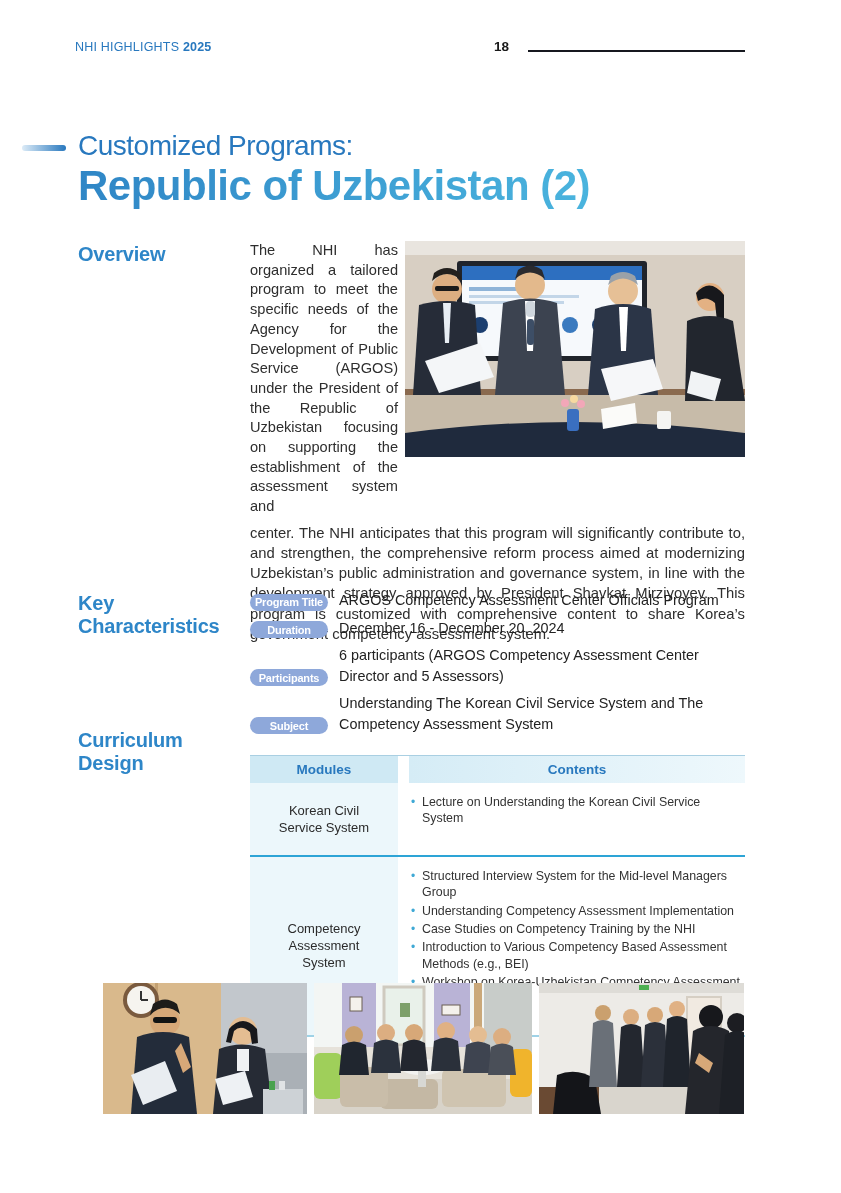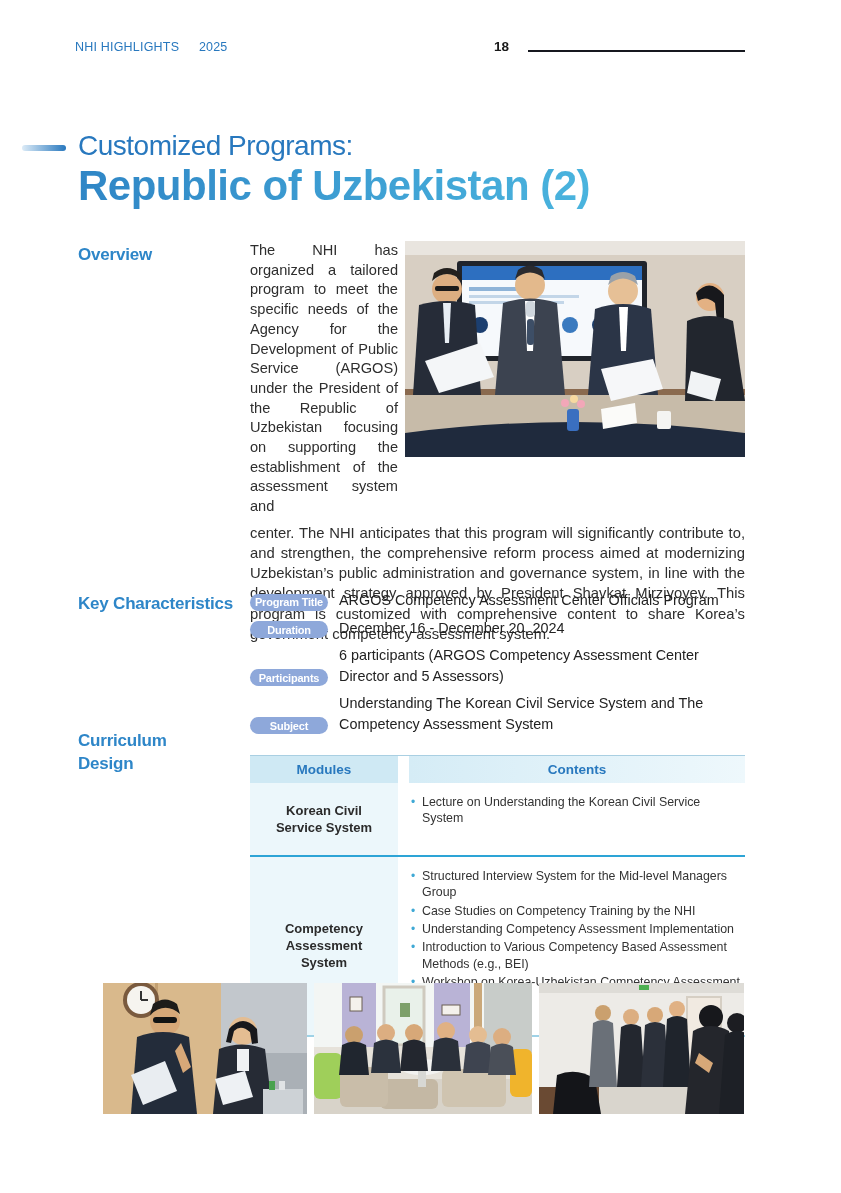--- a/index.html
+++ b/index.html
@@ -2,35 +2,35 @@
 <html><head>
 <meta charset="utf-8">
 <style>
   * { margin:0; padding:0; box-sizing:border-box; }
   html,body { width:841px; height:1193px; background:#ffffff; font-family:"Liberation Sans", sans-serif; color:#2e2e2e; }
   .page { position:relative; width:841px; height:1193px; overflow:hidden; background:#fff; }
 
   
   .run-head { position:absolute; top:40px; left:0; width:841px; height:20px; }
   .brand { position:absolute; left:75px; top:0; font-size:12.5px; color:#2878be; letter-spacing:0.2px; }
-  .brand b { font-weight:normal;margin-left:16px; }
+  .brand b { font-weight:bold; }
   .pagenum { position:absolute; left:494px; top:-1px; font-size:13.5px; font-weight:bold; color:#1a1a1a; }
   .head-rule { position:absolute; left:528px; top:10px; width:217px; height:2px; background:#16181f; }
 
   
   .title-dash { position:absolute; left:22px; top:145px; width:44px; height:6px; border-radius:3px;
                 background:linear-gradient(to right,#dcebf7,#2878be); }
   .title-kicker { position:absolute; left:78px; top:130px; font-size:28px; color:#2878be; letter-spacing:-0.5px; }
   .title-main { position:absolute; left:78px; top:162px; font-size:42px; font-weight:bold; letter-spacing:-0.5px;
                 color:#3b9bd2;
                 background:linear-gradient(to right,#2f86c6,#4ab4de);
                 -webkit-background-clip:text; background-clip:text; -webkit-text-fill-color:transparent; }
 
   
-  .sec-head { position:absolute; left:78px; font-size:17px; font-weight:bold; color:#2e86c8; line-height:23px; letter-spacing:-0.2px; }
+  .sec-head { position:absolute; left:78px; font-size:20px; font-weight:bold; color:#2e86c8; line-height:23px; letter-spacing:-0.2px; }
 
   
   .ov-body { position:absolute; left:250px; top:241px; width:495px; }
   .ov-top { display:flex; gap:7px; }
   .ov-intro { width:148px; font-size:14.6px; line-height:19.7px; text-align:justify; color:#2e2e2e; }
   .ov-photo { width:340px; height:216px; flex:0 0 340px; }
   .ov-cont { margin-top:6px; font-size:14.8px; line-height:20.2px; text-align:justify; color:#2e2e2e; }
 
   
   .kc-list { position:absolute; left:250px; top:590px; width:497px; }
@@ -41,21 +41,21 @@
 
   
   .cur-table { position:absolute; left:250px; top:755px; width:495px; }
   .t-head { display:flex; gap:11px; border-top:1px solid #a9cfe2; }
   .t-head .cell { height:27px; display:flex; align-items:center; justify-content:center;
                   font-size:13.5px; font-weight:bold; color:#2878be; }
   .t-head .c-mod { width:148px; background:#cfe9f4; }
   .t-head .c-con { flex:1; background:linear-gradient(to right,#d5ecf6,#eef8fc); }
   .t-row { display:flex; gap:3px; }
   .t-row .m-cell { width:148px; background:#ecf7fb; display:flex; align-items:center; justify-content:center;
-                   text-align:center; font-size:13px; font-weight:bold; color:#2b2b2b; line-height:17px; padding:6px 20px; }
+                   text-align:center; font-size:13px; font-weight:normal; color:#2b2b2b; line-height:17px; padding:6px 20px; }
   .t-row .c-cell { flex:1; background:#ffffff; padding:9px 4px 26px 10px; display:flex; flex-direction:column; justify-content:center; }
   .t-row .c-cell ul { list-style:none; }
   .t-row .c-cell li { position:relative; padding-left:11px; font-size:12.4px; line-height:16.4px; color:#333; margin:2px 0; }
   .t-row .c-cell li::before { content:"•"; position:absolute; left:0; top:0; color:#3fa9d5; font-size:12px; }
   .t-div { height:2px; background:#2da4d6; }
   .t-bottom { height:2px; background:#9fd2e6; }
   .row1 { min-height:46px; }
 
   
   .photo-frame svg { display:block; width:100%; height:100%; }
@@ -172,22 +172,22 @@
           <li>Lecture on Understanding the Korean Civil Service System</li>
         </ul>
       </div>
     </div>
     <div class="t-div"></div>
     <div class="t-row">
       <div class="m-cell">Competency Assessment System</div>
       <div class="c-cell">
         <ul>
           <li>Structured Interview System for the Mid-level Managers Group</li>
+          <li>Understanding Competency Assessment Implementation</li>
           <li>Case Studies on Competency Training by the NHI</li>
-          <li>Understanding Competency Assessment Implementation</li>
           <li>Introduction to Various Competency Based Assessment Methods (e.g., BEI)</li>
           <li>Workshop on Korea-Uzbekistan Competency Assessment Experts</li>
         </ul>
       </div>
     </div>
     <div class="t-bottom"></div>
   </div>
 
   <div class="gallery">
     <div class="g-item g1 photo-frame" role="img" aria-label="Two participants discussing while holding papers beside a wall clock">

